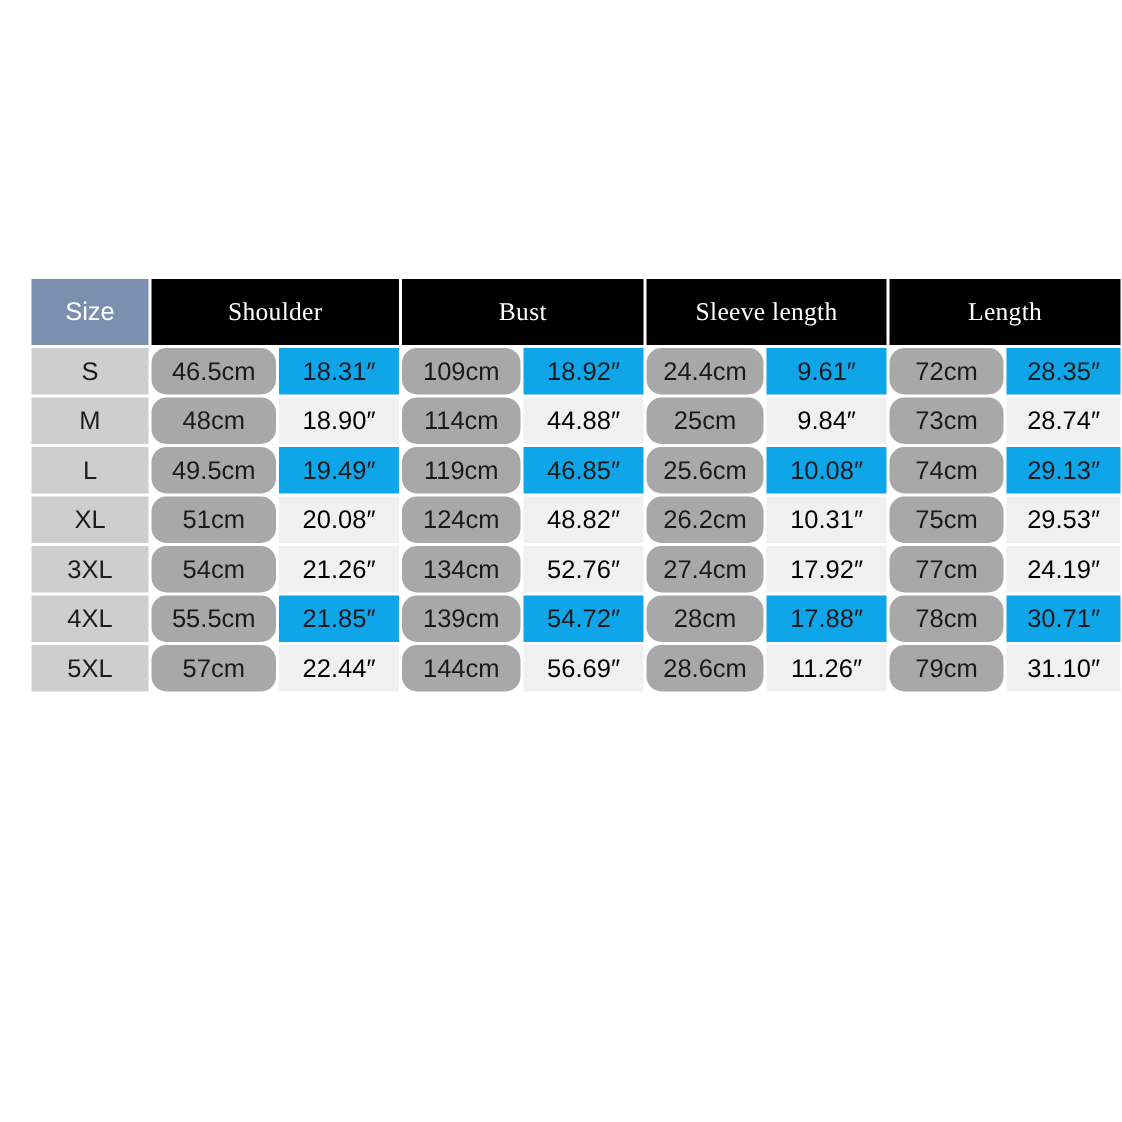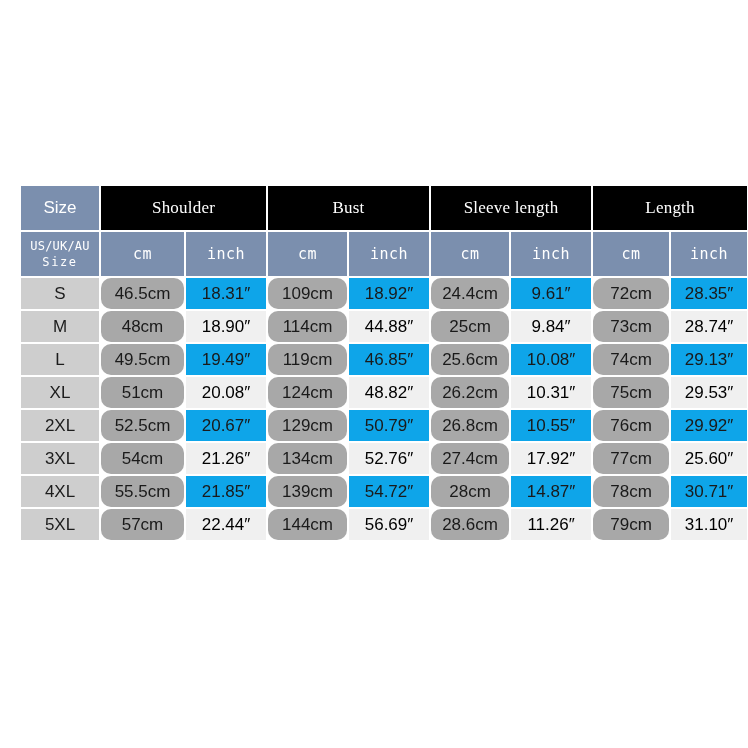--- a/index.html
+++ b/index.html
@@ -129,34 +129,20 @@
     </colgroup>
 
     <thead>
       <tr>
         <th class="hdr-size-top" rowspan="1">Size</th>
         <th class="hdr-group" colspan="2">Shoulder</th>
         <th class="hdr-group" colspan="2">Bust</th>
         <th class="hdr-group" colspan="2">Sleeve length</th>
         <th class="hdr-group" colspan="2">Length</th>
       </tr>
-      <tr>
-        <th class="hdr-sizecol">
-          <span class="l1">US/UK/AU</span>
-          <span class="l2">Size</span>
-        </th>
-        <th class="hdr-unit">cm</th>
-        <th class="hdr-unit">inch</th>
-        <th class="hdr-unit">cm</th>
-        <th class="hdr-unit">inch</th>
-        <th class="hdr-unit">cm</th>
-        <th class="hdr-unit">inch</th>
-        <th class="hdr-unit">cm</th>
-        <th class="hdr-unit">inch</th>
-      </tr>
     </thead>
 
     <tbody id="chart-body">
         <tr>
           <td class="cell c-size">S</td>
           <td class="cell c-cm">46.5cm</td>
           <td class="cell c-inch-odd">18.31″</td>
           <td class="cell c-cm">109cm</td>
           <td class="cell c-inch-odd">18.92″</td>
           <td class="cell c-cm">24.4cm</td>
@@ -191,49 +177,38 @@
           <td class="cell c-cm">51cm</td>
           <td class="cell c-inch-even">20.08″</td>
           <td class="cell c-cm">124cm</td>
           <td class="cell c-inch-even">48.82″</td>
           <td class="cell c-cm">26.2cm</td>
           <td class="cell c-inch-even">10.31″</td>
           <td class="cell c-cm">75cm</td>
           <td class="cell c-inch-even">29.53″</td>
         </tr>
         <tr>
-          <td class="cell c-size">2XL</td>
-          <td class="cell c-cm">52.5cm</td>
-          <td class="cell c-inch-odd">20.67″</td>
-          <td class="cell c-cm">129cm</td>
-          <td class="cell c-inch-odd">50.79″</td>
-          <td class="cell c-cm">26.8cm</td>
-          <td class="cell c-inch-odd">10.55″</td>
-          <td class="cell c-cm">76cm</td>
-          <td class="cell c-inch-odd">29.92″</td>
-        </tr>
-        <tr>
           <td class="cell c-size">3XL</td>
           <td class="cell c-cm">54cm</td>
           <td class="cell c-inch-even">21.26″</td>
           <td class="cell c-cm">134cm</td>
           <td class="cell c-inch-even">52.76″</td>
           <td class="cell c-cm">27.4cm</td>
           <td class="cell c-inch-even">17.92″</td>
           <td class="cell c-cm">77cm</td>
-          <td class="cell c-inch-even">25.60″</td>
+          <td class="cell c-inch-even">24.19″</td>
         </tr>
         <tr>
           <td class="cell c-size">4XL</td>
           <td class="cell c-cm">55.5cm</td>
           <td class="cell c-inch-odd">21.85″</td>
           <td class="cell c-cm">139cm</td>
           <td class="cell c-inch-odd">54.72″</td>
           <td class="cell c-cm">28cm</td>
-          <td class="cell c-inch-odd">14.87″</td>
+          <td class="cell c-inch-odd">17.88″</td>
           <td class="cell c-cm">78cm</td>
           <td class="cell c-inch-odd">30.71″</td>
         </tr>
         <tr>
           <td class="cell c-size">5XL</td>
           <td class="cell c-cm">57cm</td>
           <td class="cell c-inch-even">22.44″</td>
           <td class="cell c-cm">144cm</td>
           <td class="cell c-inch-even">56.69″</td>
           <td class="cell c-cm">28.6cm</td>

